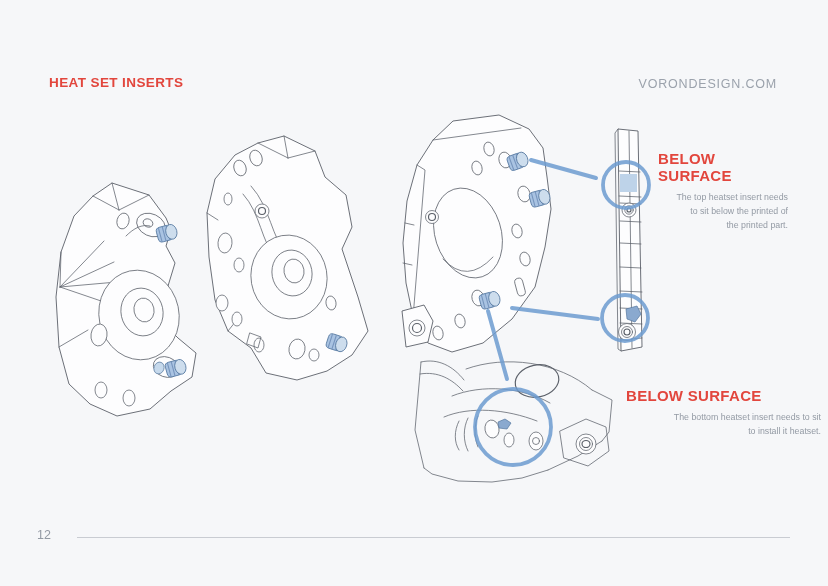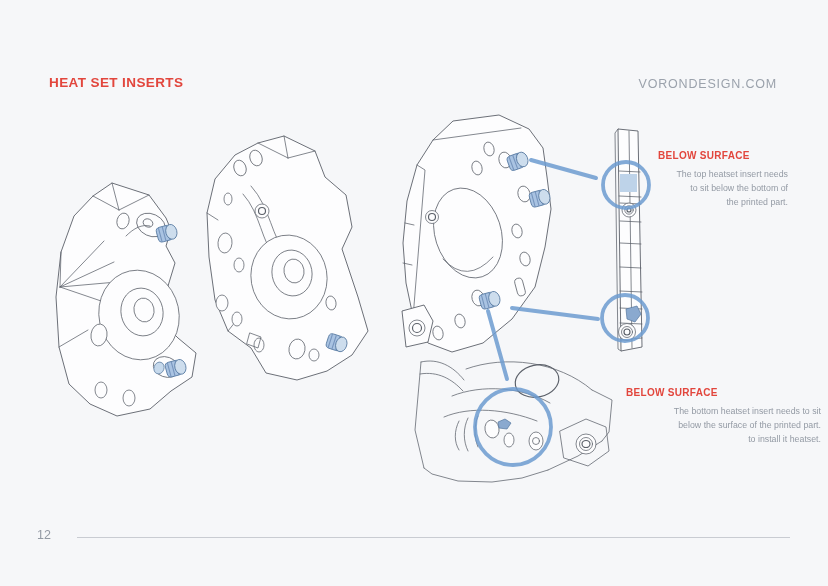--- a/index.html
+++ b/index.html
@@ -25,21 +25,21 @@
   .site-link{
     position:absolute;top:77px;right:51px;
     font-size:12.5px;font-weight:400;letter-spacing:.8px;
     color:var(--site_gray,#9ba2ac);
   }
   .illustration{position:absolute;left:0;top:0;}
   .callout{position:absolute;}
   .callout-top{left:658px;top:150px;width:130px;}
   .callout-bottom{left:626px;top:387px;width:195px;}
   .callout-heading{
-    font-size:10px;font-weight:700;letter-spacing:.3px;
+    font-size:15px;font-weight:700;letter-spacing:.3px;
     color:var(--accent_red,#e2463d);margin-bottom:6px;
   }
   .callout-line{
     font-size:8.8px;line-height:14px;
     color:var(--text_gray,#939aa4);
     text-align:right;
   }
   .page-number{
     position:absolute;left:37px;top:528px;
     font-size:12.5px;color:var(--text_gray,#939aa4);
@@ -205,30 +205,29 @@
     <path class="co-line" d="M488,311 L507,379"></path>
     <circle class="co-circle" cx="626" cy="185" r="23"></circle>
     <circle class="co-circle" cx="625" cy="318" r="23"></circle>
     <circle class="co-circle" cx="513" cy="427" r="38"></circle>
   </svg>
 
   <div class="callout callout-top">
     <div class="callout-heading">BELOW SURFACE</div>
     <div class="callout-body">
       <div class="callout-line">The top heatset insert needs</div>
-      <div class="callout-line">to sit below the bottom of</div>
+      <div class="callout-line">to sit below the printed of</div>
       <div class="callout-line">the printed part.</div>
     </div>
   </div>
 
   <div class="callout callout-bottom">
     <div class="callout-heading">BELOW SURFACE</div>
     <div class="callout-body">
       <div class="callout-line">The bottom heatset insert needs to sit</div>
-      <div class="callout-line">below the surface of the printed part.</div>
       <div class="callout-line">to install it heatset.</div>
     </div>
   </div>
 
   <div class="page-number">12</div>
   <div class="footer-rule"></div>
 
 </div>
 
 </body></html>

